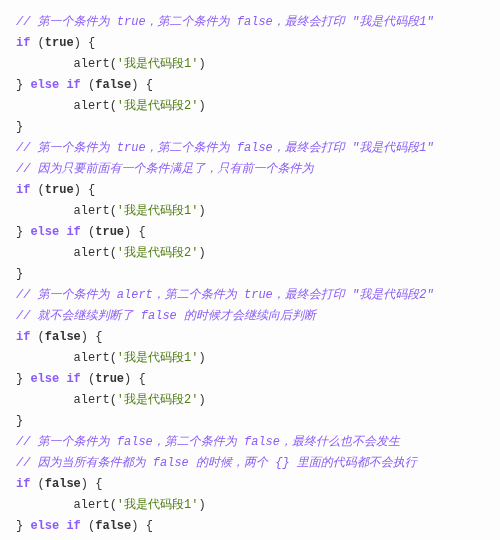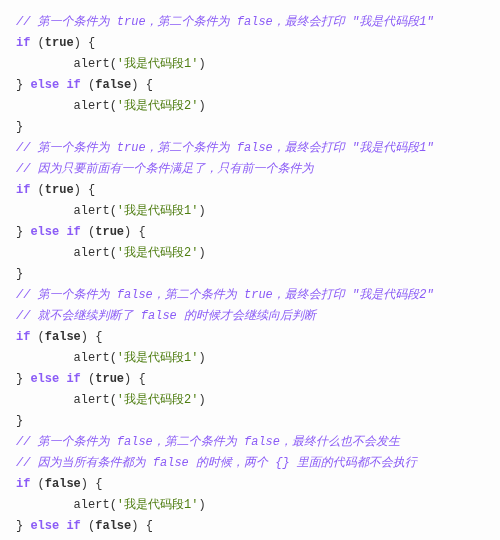--- a/index.html
+++ b/index.html
@@ -33,21 +33,21 @@
 } <span class="k">else</span> <span class="k">if</span> (<span class="b">false</span>) {
         <span class="fn">alert</span>(<span class="s">'我是代码段2'</span>)
 }
 <span class="c">// 第一个条件为 true，第二个条件为 false，最终会打印 "我是代码段1"</span>
 <span class="c">// 因为只要前面有一个条件满足了，只有前一个条件为</span>
 <span class="k">if</span> (<span class="b">true</span>) {
         <span class="fn">alert</span>(<span class="s">'我是代码段1'</span>)
 } <span class="k">else</span> <span class="k">if</span> (<span class="b">true</span>) {
         <span class="fn">alert</span>(<span class="s">'我是代码段2'</span>)
 }
-<span class="c">// 第一个条件为 false，第二个条件为 true，最终会打印 "我是代码段2"</span>
+<span class="c">// 第一个条件为 alert，第二个条件为 true，最终会打印 "我是代码段2"</span>
 <span class="c">// 就不会继续判断了 false 的时候才会继续向后判断</span>
 <span class="k">if</span> (<span class="b">false</span>) {
         <span class="fn">alert</span>(<span class="s">'我是代码段1'</span>)
 } <span class="k">else</span> <span class="k">if</span> (<span class="b">true</span>) {
         <span class="fn">alert</span>(<span class="s">'我是代码段2'</span>)
 }
 <span class="c">// 第一个条件为 false，第二个条件为 false，最终什么也不会发生</span>
 <span class="c">// 因为当所有条件都为 false 的时候，两个 {} 里面的代码都不会执行</span>
 <span class="k">if</span> (<span class="b">false</span>) {
         <span class="fn">alert</span>(<span class="s">'我是代码段1'</span>)

